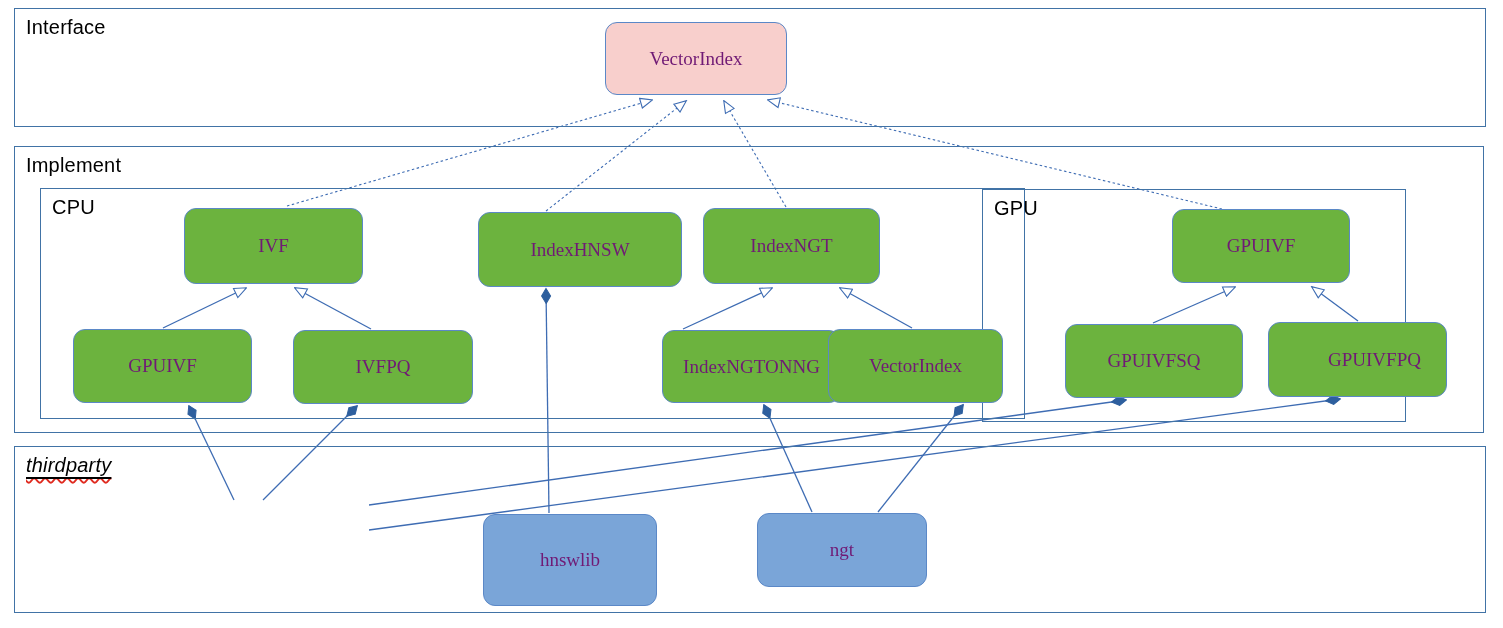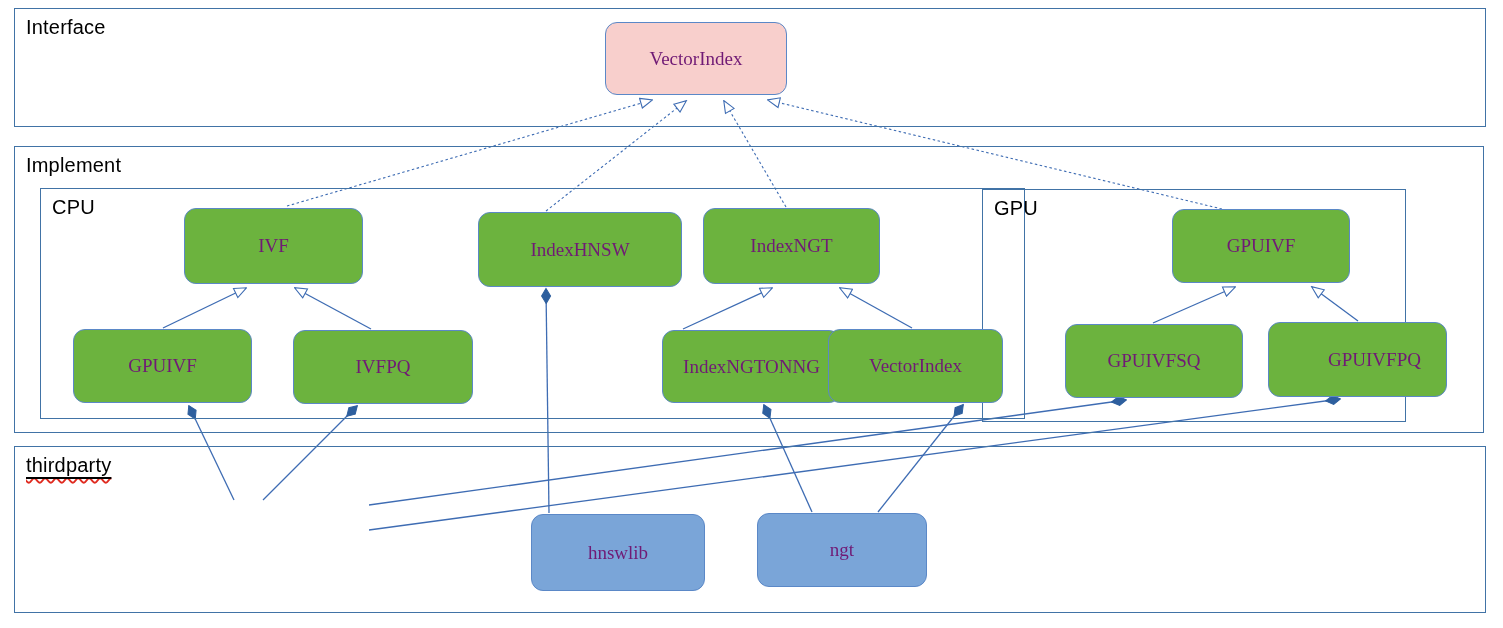--- a/index.html
+++ b/index.html
@@ -10,21 +10,21 @@
   #edge-layer { position:absolute; left:0; top:0; width:1503px; height:628px; }
   .container {
     position:absolute; box-sizing:border-box;
     border:1.6px solid var(--container-border); background:transparent;
   }
   .clabel {
     position:absolute; top:7px; left:11px; font-size:20px; color:#000;
     letter-spacing:0.2px; white-space:nowrap;
   }
   .squiggle { text-decoration: underline wavy var(--squiggle); text-underline-offset:5px; }
-  .underline { text-decoration: underline solid #000; }
+  .underline { text-decoration: underline solid #000; font-style: italic; }
   .node {
     position:absolute; box-sizing:border-box;
     border:1.5px solid var(--node-border); border-radius:12px;
     display:flex; align-items:center; justify-content:center;
     font-family:"Liberation Serif", serif; font-size:19px; color:#701a75;
   }
   .node.interface  { background:var(--interface-fill); }
   .node.impl       { background:var(--impl-fill); }
   .node.thirdparty { background:var(--thirdparty-fill); }
   .edge-realization { stroke:var(--edge); stroke-width:1.1; stroke-dasharray:2.5 2.5; fill:none; }
@@ -103,19 +103,19 @@
     </div>
     <div class="node impl" style="left: 1172px; top: 209px; width: 178px; height: 74px;">
       <span>GPUIVF</span>
     </div>
     <div class="node impl" style="left: 1065px; top: 324px; width: 178px; height: 74px;">
       <span>GPUIVFSQ</span>
     </div>
     <div class="node impl" style="left: 1268px; top: 322px; width: 179px; height: 75px; padding-left: 34px;">
       <span>GPUIVFPQ</span>
     </div>
-    <div class="node thirdparty" style="left: 483px; top: 514px; width: 174px; height: 77px; margin-left: 48px;">
+    <div class="node thirdparty" style="left: 483px; top: 514px; width: 174px; height: 92px;">
       <span>hnswlib</span>
     </div>
     <div class="node thirdparty" style="left: 757px; top: 513px; width: 170px; height: 74px;">
       <span>ngt</span>
     </div>
   </div>
 
 </body></html>

